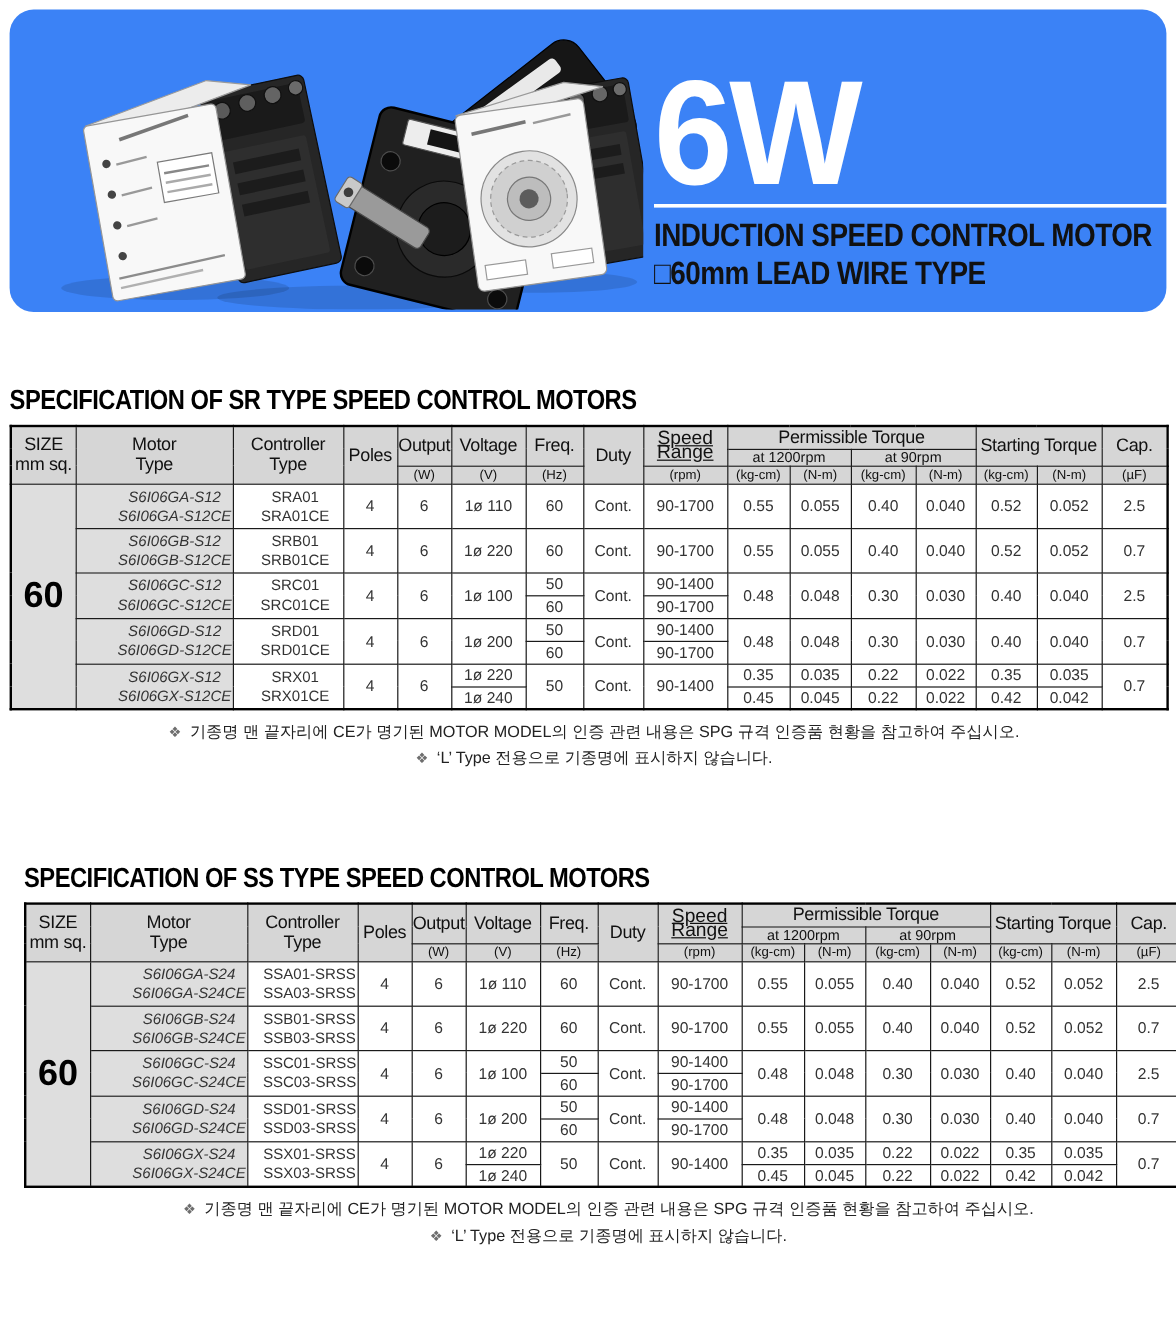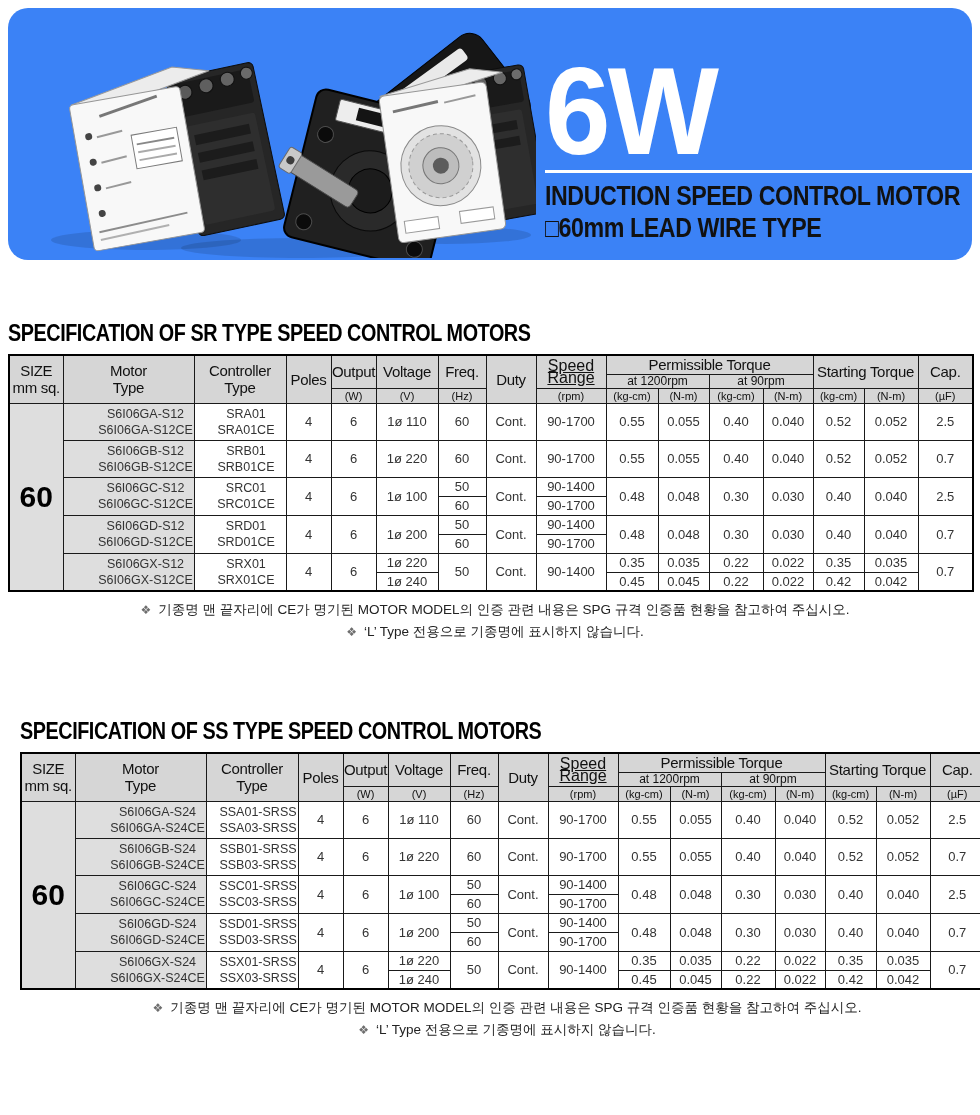--- a/index.html
+++ b/index.html
@@ -53,21 +53,21 @@
   th .h-small { font-size:16px; line-height:12px;text-decoration:underline; }
   th .h-mid  { font-size:12px; line-height:13px; }
   th .h-unit { font-size:11px; }
   tr.hrow1 { height:19px;margin-top:37px; } tr.hrow2 { height:14px; } tr.hrow3 { height:15px; }
   tr.single { height:37px; } tr.half { height:19px; }
   td.size-cell {
     background:#dedede; font-size:30px; font-weight:bold; color:#000;
   }
   td.motor-cell {
     background:#dedede; text-align:left; padding-left:34px;
-    font-size:12.5px; line-height:16px; color:#333;
+    font-size:12.5px; line-height:16px; color:#333;font-style:italic;
   }
   td.ctrl-cell {
     text-align:left; padding-left:12px;
     font-size:12.5px; line-height:16px; color:#333;
   }
   td.val { font-size:13px; color:#333; }
   
   ul.notes { list-style:none; margin:7px 0 0 10px; }
   ul.notes li { font-size:13.5px; line-height:22px; color:#222;text-align:center; }
   ul.notes .diamond { color:#6e6e6e; font-size:12px; margin-right:7px; }

